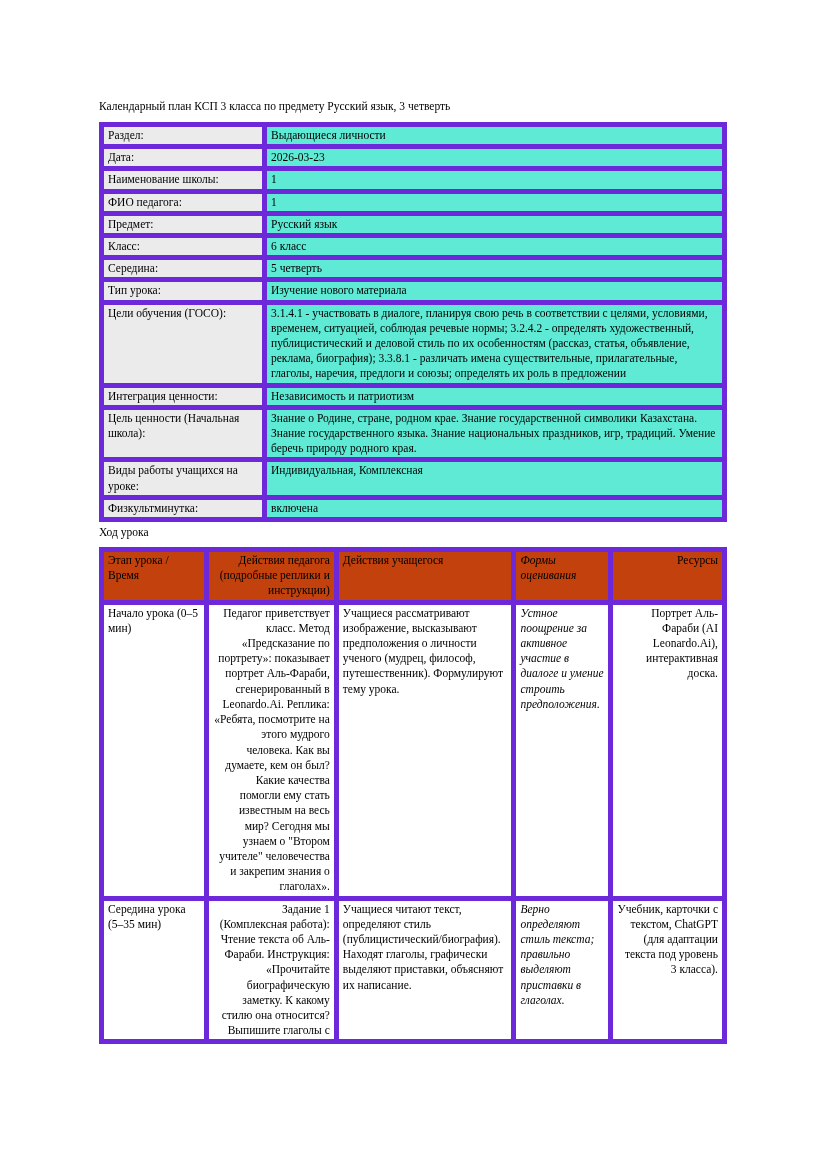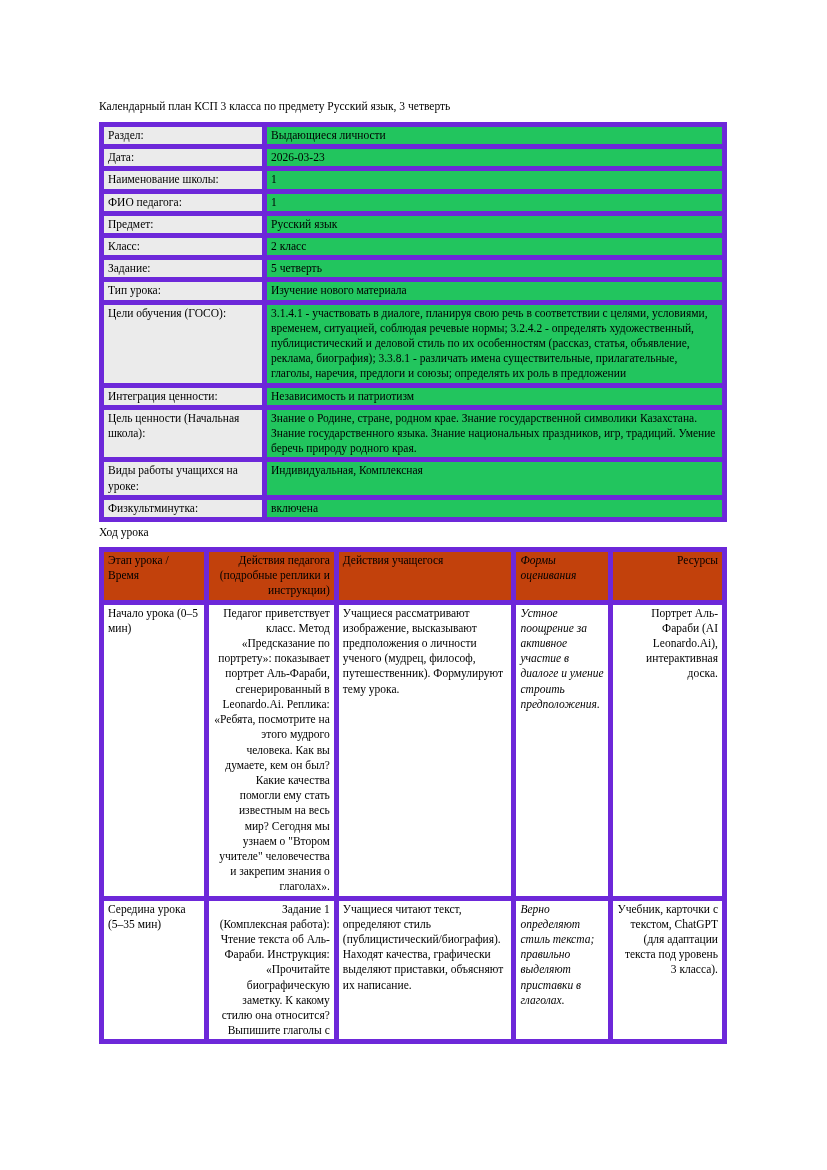--- a/index.html
+++ b/index.html
@@ -40,21 +40,21 @@
     padding: 1px 4px 1px 4px;
     vertical-align: top;
     text-align: left;
     font-weight: normal;
   }
   table.kv td.label {
     background: #ebebeb;
     width: 150px;
   }
   table.kv td.value {
-    background: #22c55e;
+    background: #5eead4;
   }
   .section-caption {
     font-size: 11.5px;
     line-height: 14px;
     margin: 3px 0 8px 0;
   }
   table.flow thead td {
     background: #c2410c;
   }
   table.flow td.c0 { width: 86px; }
@@ -91,24 +91,24 @@
       <tr>
         <td class="label">ФИО педагога:</td>
         <td class="value">1</td>
       </tr>
       <tr>
         <td class="label">Предмет:</td>
         <td class="value">Русский язык</td>
       </tr>
       <tr>
         <td class="label">Класс:</td>
-        <td class="value">2 класс</td>
+        <td class="value">6 класс</td>
       </tr>
       <tr>
-        <td class="label">Задание:</td>
+        <td class="label">Середина:</td>
         <td class="value">5 четверть</td>
       </tr>
       <tr>
         <td class="label">Тип урока:</td>
         <td class="value">Изучение нового материала</td>
       </tr>
       <tr>
         <td class="label">Цели обучения (ГОСО):</td>
         <td class="value">3.1.4.1 - участвовать в диалоге, планируя свою речь в соответствии с целями, условиями, временем, ситуацией, соблюдая речевые нормы; 3.2.4.2 - определять художественный, публицистический и деловой стиль по их особенностям (рассказ, статья, объявление, реклама, биография); 3.3.8.1 - различать имена существительные, прилагательные, глаголы, наречия, предлоги и союзы; определять их роль в предложении</td>
       </tr>
@@ -148,21 +148,21 @@
         <tr>
           <td class="c0">Начало урока (0–5 мин)</td>
           <td class="c1">Педагог приветствует класс. Метод «Предсказание по портрету»: показывает портрет Аль-Фараби, сгенерированный в Leonardo.Ai. Реплика: «Ребята, посмотрите на этого мудрого человека. Как вы думаете, кем он был? Какие качества помогли ему стать известным на весь мир? Сегодня мы узнаем о "Втором учителе" человечества и закрепим знания о глаголах».</td>
           <td class="c2">Учащиеся рассматривают изображение, высказывают предположения о личности ученого (мудрец, философ, путешественник). Формулируют тему урока.</td>
           <td class="c3">Устное поощрение за активное участие в диалоге и умение строить предположения.</td>
           <td class="c4">Портрет Аль-Фараби (AI Leonardo.Ai), интерактивная доска.</td>
         </tr>
         <tr>
           <td class="c0">Середина урока (5–35 мин)</td>
           <td class="c1">Задание 1 (Комплексная работа): Чтение текста об Аль-Фараби. Инструкция: «Прочитайте биографическую заметку. К какому стилю она относится? Выпишите глаголы с</td>
-          <td class="c2">Учащиеся читают текст, определяют стиль (публицистический/биография). Находят качества, графически выделяют приставки, объясняют их написание.</td>
+          <td class="c2">Учащиеся читают текст, определяют стиль (публицистический/биография). Находят глаголы, графически выделяют приставки, объясняют их написание.</td>
           <td class="c3">Верно определяют стиль текста; правильно выделяют приставки в глаголах.</td>
           <td class="c4">Учебник, карточки с текстом, ChatGPT (для адаптации текста под уровень 3 класса).</td>
         </tr>
       </tbody>
     </table>
   </div>
 
 </div>
 
 </body></html>

